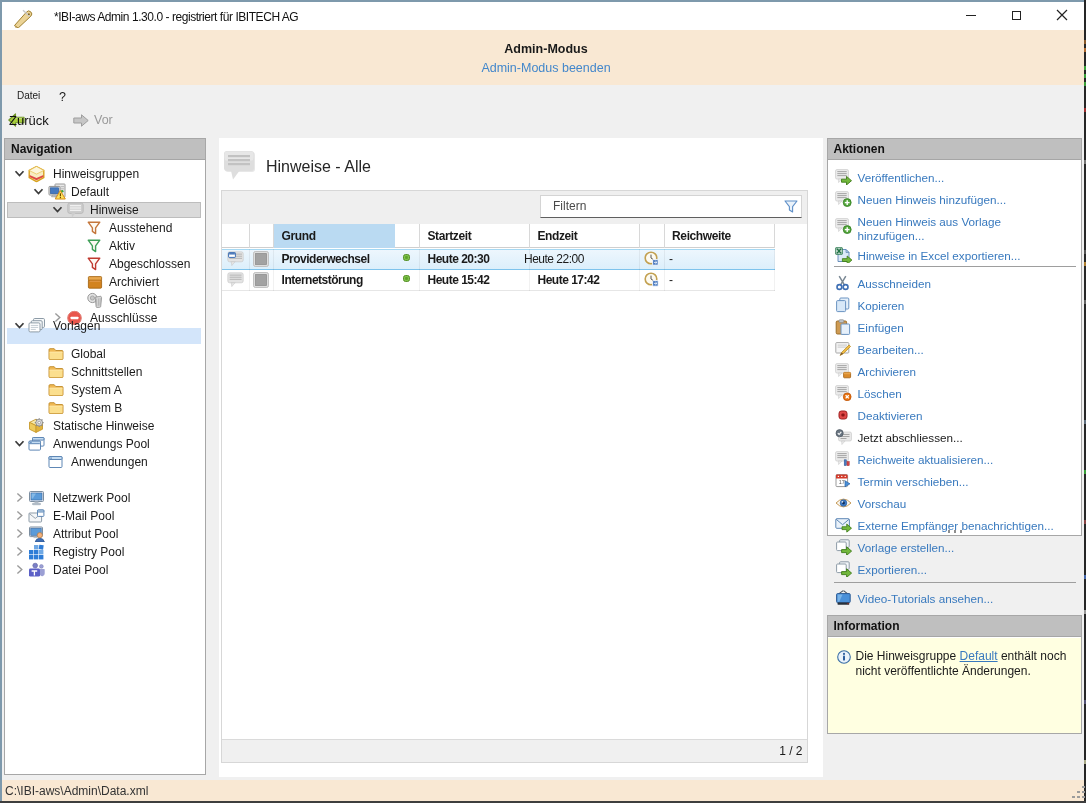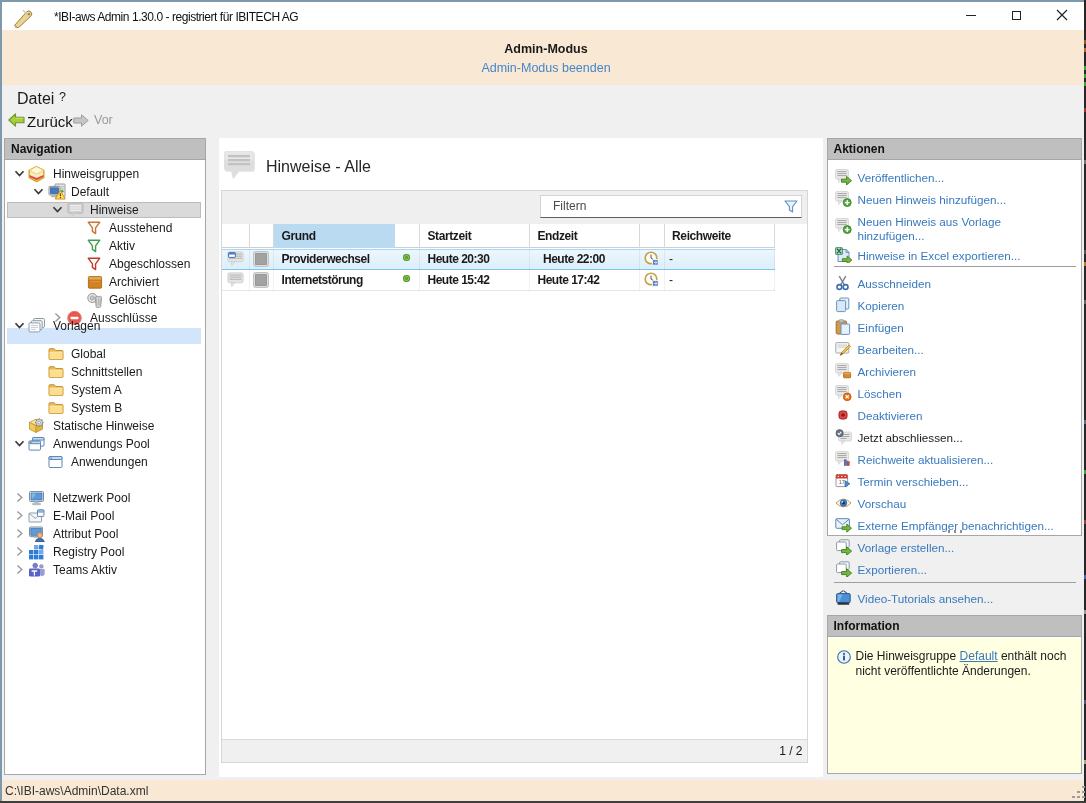--- a/index.html
+++ b/index.html
@@ -47,27 +47,27 @@
   </div>
 <div class="abs" style="left:54px;top:10px;font-size:12px;letter-spacing:-0.45px;color:#111">*IBI-aws Admin 1.30.0 - registriert für IBITECH AG</div>
 <div class="abs" style="left:966px;top:15px;width:10px;height:1.4px;background:#222"></div>
 <div class="abs" style="left:1011.5px;top:10.5px;width:9px;height:9px;border:1.2px solid #222"></div>
 <svg class="abs" style="left:1056px;top:9px" width="12" height="12" viewBox="0 0 12 12">
     <path d="M1 1 L11 11 M11 1 L1 11" stroke="#222" stroke-width="1.2"></path>
   </svg>
 <div class="abs" style="left:1.5px;top:30px;width:1082.5px;height:55px;background:#F9E8D3"></div>
 <div class="abs" style="left:0;top:42px;width:1092px;text-align:center;font-weight:bold;font-size:12.5px">Admin-Modus</div>
 <div class="abs" style="left:0;top:61px;width:1092px;text-align:center;font-size:12.5px;color:#4387CB">Admin-Modus beenden</div>
-<div class="abs" style="left:17px;top:90px;font-size:16px">Datei</div>
+<div class="abs" style="left:17px;top:90px;font-size:10px">Datei</div>
 <div class="abs" style="left:59px;top:90px;font-size:12.5px">?</div>
 <svg class="abs" style="left:8px;top:113px" width="17" height="14" viewBox="0 0 17 14">
     <path d="M7.5 0.8 V4.2 H16 V9.8 H7.5 V13.2 L0.8 7 Z" fill="#A8CE3C" stroke="#71952A" stroke-width="1.1" stroke-linejoin="round"></path>
     <path d="M7.5 4.8 H15.2 V5.6 H7.5 Z" fill="#D3E89A" opacity="0.9"></path>
   </svg>
-<div class="abs" style="left:27px;top:113px;font-size:15px;color:#111">Zurück</div>
+<div class="abs" style="left:9px;top:113px;font-size:13px;color:#111">Zurück</div>
 <svg class="abs" style="left:73px;top:114px" width="16" height="13" viewBox="0 0 16 13">
     <path d="M8.5 0.8 V4 H0.8 V9 H8.5 V12.2 L15.2 6.5 Z" fill="#C6C6C6" stroke="#9E9E9E" stroke-width="1" stroke-linejoin="round"></path>
   </svg>
 <div class="abs" style="left:94px;top:113px;font-size:12.5px;color:#9A9A9A">Vor</div>
 <div class="pnl" style="left:4px;top:138px;width:202px;height:637px">
 <div class="phd">Navigation</div>
 <div class="abs" style="left:0;top:22px;right:0;bottom:0;background:#FFF;overflow:hidden">
 
 <div class="trow" style="top:4px">
 <svg style="position:absolute;left:9px;top:3px" width="11" height="11" viewBox="0 0 11 11">
@@ -370,21 +370,21 @@
         </svg>
 <span class="ticon" style="left:23px">
           <svg width="17" height="16" viewBox="0 0 17 16">
 <circle cx="7.2" cy="3.6" r="2.4" fill="#7B7FC7" stroke="#5A5E9E" stroke-width="0.6"></circle>
 <circle cx="13.4" cy="4.4" r="1.9" fill="#9B9FD4" stroke="#7A7EB4" stroke-width="0.5"></circle>
 <path d="M12 7 h4.2 a0.5 0.5 0 0 1 0.5 0.5 v4 a2.6 2.6 0 0 1 -4.7 1.6 Z" fill="#9B9FD4"></path>
 <rect x="1" y="6.4" width="11" height="8.2" rx="1.4" fill="#5B5FC7"></rect>
 <path d="M3.6 9 h5.6 M6.4 9 v4.6" stroke="#FFF" stroke-width="1.3" fill="none"></path>
 </svg>
         </span>
-<span class="abs" style="left:48px">Teams Aktiv</span>
+<span class="abs" style="left:48px">Datei Pool</span>
 </div>
 </div>
   </div>
 <div class="abs" style="left:219px;top:138px;width:604px;height:639px;background:#FFF">
 <div class="abs" style="left:3px;top:10px">
       <svg width="34" height="34" viewBox="0 0 34 34">
 <rect x="3" y="4" width="30" height="20" rx="3" fill="#B9B9B9" opacity="0.35"></rect>
 <rect x="2" y="3" width="30" height="20" rx="3" fill="#DEDEDE"></rect>
 <rect x="2.5" y="3.5" width="29" height="9" rx="2.6" fill="#E7E7E7"></rect>
 <rect x="6" y="7" width="22" height="2.2" fill="#C2C2C2"></rect>
@@ -443,21 +443,21 @@
 </svg>
       </div>
       <div class="abs" style="left:59.6px;top:61.0px;font-weight:bold;letter-spacing:-0.5px">Providerwechsel</div>
       <div class="abs" style="left:180.5px;top:63.0px">
         <svg width="7" height="7" viewBox="0 0 7 7">
 <rect x="0.5" y="0.5" width="6" height="6" rx="2" fill="#7FC24C" stroke="#4E8A1E" stroke-width="0.9"></rect>
 <rect x="2.1" y="2.1" width="2.8" height="2.8" rx="0.9" fill="#5EA32C"></rect>
 </svg>
       </div>
       <div class="abs" style="left:205.5px;top:61.0px;font-weight:bold;letter-spacing:-0.5px">Heute 20:30</div>
-      <div class="abs" style="left:321px;top:61.0px;font-weight:bold;letter-spacing:-0.5px">Heute 22:00</div>
+      <div class="abs" style="left:302px;top:61.0px;font-weight:normal;letter-spacing:-0.5px">Heute 22:00</div>
       <div class="abs" style="left:421.5px;top:60.0px">
         <svg width="15" height="15" viewBox="0 0 15 15">
 <circle cx="7" cy="7" r="5.8" fill="#FDFAF0" stroke="#C2A050" stroke-width="1.6"></circle>
 <path d="M7 3.6 V7 L9.4 8.6" stroke="#555" stroke-width="1" fill="none"></path>
 <rect x="8.6" y="8.6" width="5.6" height="5.6" rx="0.8" fill="#4A7AC0" stroke="#FFF" stroke-width="0.9"></rect>
 <path d="M10 11.4 h2.8 M11.4 10 l1.5 1.4 -1.5 1.4" stroke="#FFF" stroke-width="0.8" fill="none"></path>
 </svg>
       </div>
       <div class="abs" style="left:447.1px;top:61.0px">-</div>
 <div class="abs" style="left:0;top:79.5px;width:552.5px;height:20.5px;background:#FFF;border-bottom:1px solid #E6E6E6"></div>
@@ -746,21 +746,21 @@
 </svg>
       </span>
 <span class="atext" style="color:#3879BE">Video-Tutorials ansehen...</span>
 </div>
 <div class="abs" style="left:120px;bottom:2px;width:20px;height:3px">
       <span style="position:absolute;left:0;width:2.5px;height:2.5px;background:#8E8E8E"></span>
       <span style="position:absolute;left:6px;width:2.5px;height:2.5px;background:#8E8E8E"></span>
       <span style="position:absolute;left:12px;width:2.5px;height:2.5px;background:#8E8E8E"></span>
     </div>
 </div>
-<div class="pnl" style="left:826.5px;top:615px;width:255px;height:159px">
+<div class="pnl" style="left:826.5px;top:615px;width:255px;height:119px">
 <div class="phd">Information</div>
 <div class="abs" style="left:0;top:22px;right:0;bottom:0;background:#FFFFE1"></div>
 <div class="abs" style="left:9px;top:34px">
       <svg width="14" height="14" viewBox="0 0 14 14">
 <circle cx="7" cy="7" r="6.3" fill="#EAF3FB" stroke="#3A6EA5" stroke-width="1.1"></circle>
 <circle cx="7" cy="3.9" r="1.05" fill="#2C5E9E"></circle>
 <rect x="6" y="5.6" width="2" height="5" rx="0.9" fill="#2C5E9E"></rect>
 </svg>
     </div>
 <div class="abs" style="left:28px;top:33px;width:220px;line-height:15px">Die Hinweisgruppe <span style="color:#3879BE;text-decoration:underline">Default</span> enthält noch nicht veröffentlichte Änderungen.</div>

